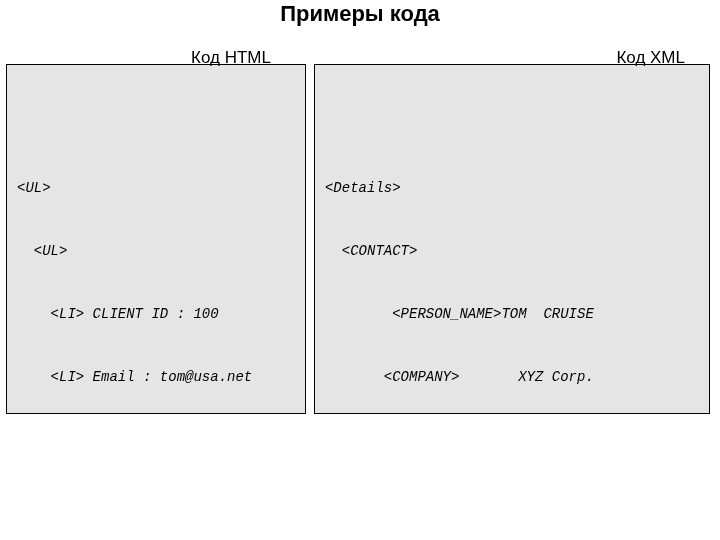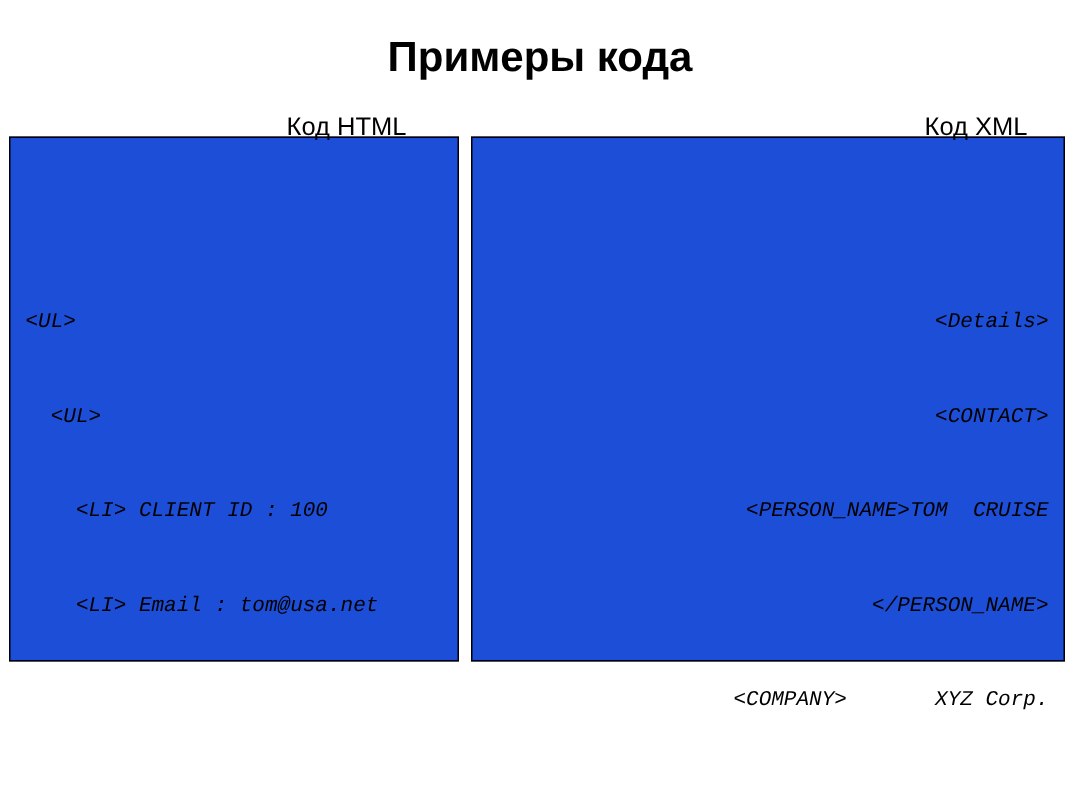--- a/index.html
+++ b/index.html
@@ -9,48 +9,47 @@
     height: 540px;
     background: #ffffff;
     font-family: Arial, Helvetica, sans-serif;
     color: #000;
     position: relative;
     box-sizing: border-box;
   }
   .title {
     text-align: center;
     font-weight: bold;
-    font-size: 28px;
+    font-size: 22px;
     line-height: 1.25;
-    margin-top: 20px;
+    margin-top: 0;
   }
   .panels {
     display: flex;
     justify-content: space-between;
     padding: 36px 10px 0 6px;
     gap: 8px;
   }
   .panel {
     position: relative;
     border: 1px solid #000;
     height: 350px;
     box-sizing: border-box;
     padding: 8px 10px 10px 10px;
     font-family: "Courier New", Courier, monospace;
     font-size: 14px;
     line-height: 21px;
     white-space: pre;
-    background: #1d4ed8;
+    background: #e5e5e5;
   }
   .panel-left {
     width: 320px;
   }
   .panel-right {
     width: 423px;
-    text-align: right;
   }
   .panel-label {
     position: absolute;
     top: -18px;
     font-family: Arial, Helvetica, sans-serif;
     font-size: 17px;
     color: #000;
   }
   .panel-left .panel-label {
     right: 34px;
@@ -88,21 +87,20 @@
       
     </div>
   </div>
 
   <div class="panel panel-right">
     <div class="panel-label">Код XML</div>
     <div class="code-lines">
       <div>&lt;Details&gt;</div>
       <div>  &lt;CONTACT&gt;</div>
       <div>        &lt;PERSON_NAME&gt;TOM  CRUISE</div>
-      <div>&lt;/PERSON_NAME&gt;</div>
       <div>       &lt;COMPANY&gt;       XYZ Corp.</div>
       
       
       
       
       
       
       
       
       

